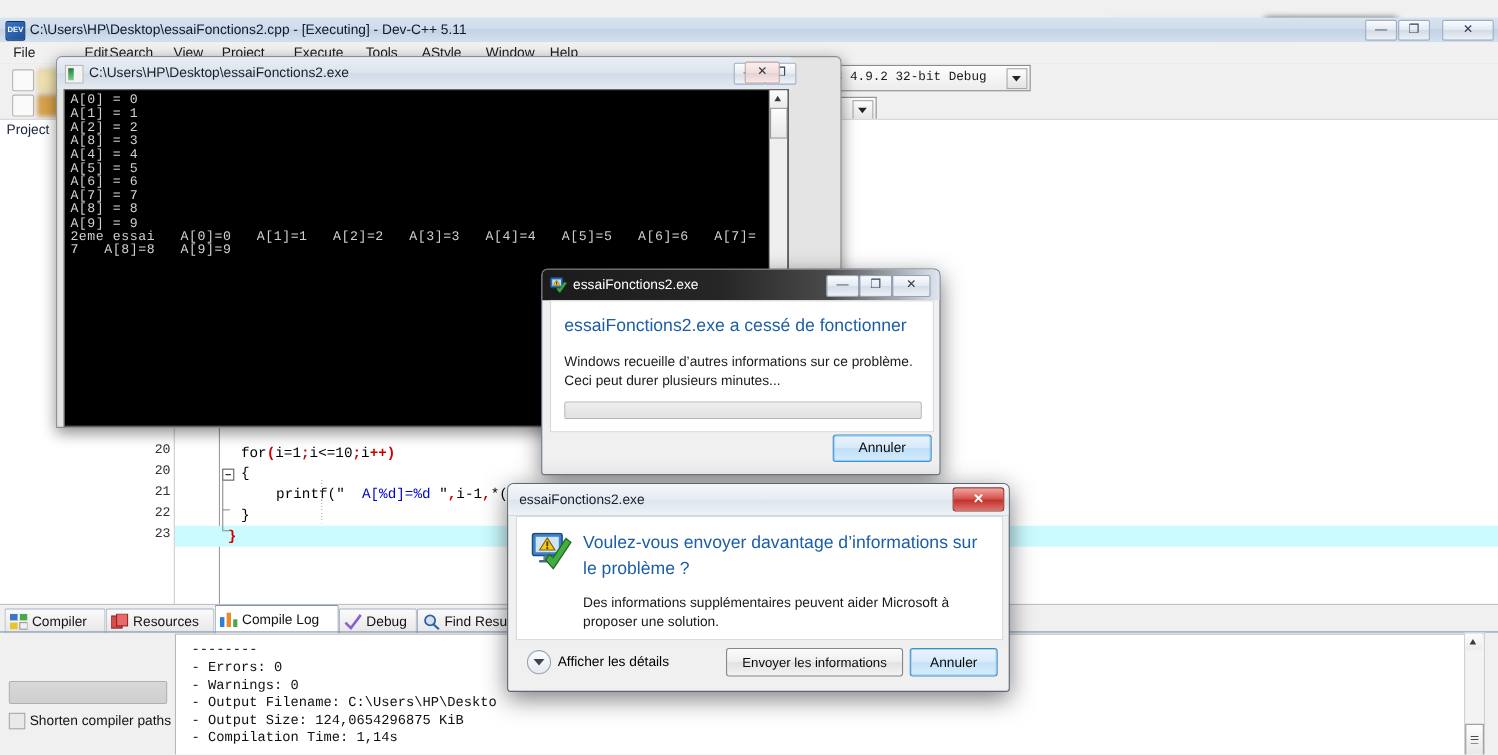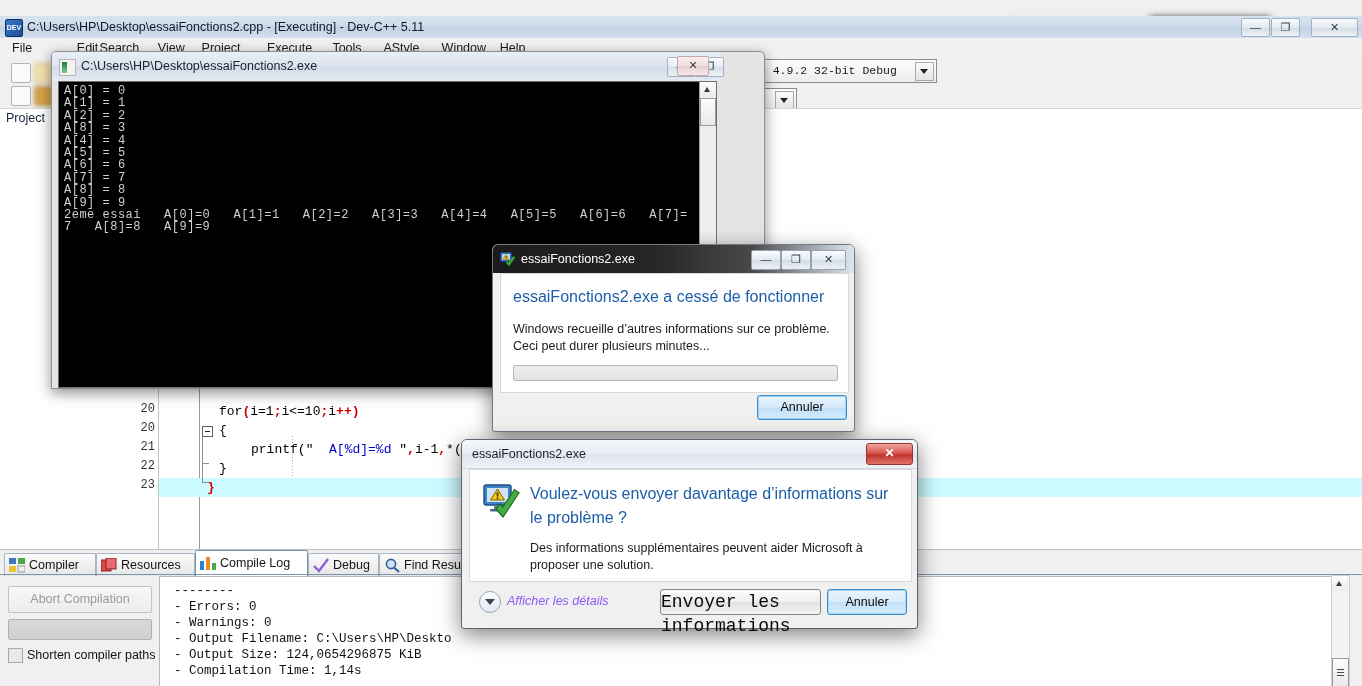--- a/index.html
+++ b/index.html
@@ -302,26 +302,26 @@
   }
   #dlg2-body{
     left:7px;top:29px;width:441px;height:111px;background:#fff;border:1px solid #d9d9d9;
   }
   #dlg2-icon{left:13px;top:14px;width:38px;height:34px;}
   #dlg2-h{left:60px;top:12px;width:365px;font-size:16px;color:#1b5ea8;line-height:24px;}
   #dlg2-p{left:60px;top:70px;width:360px;font-size:12.5px;color:#1a1a1a;line-height:17px;}
   #dlg2-foot{left:7px;top:141px;width:441px;height:40px;}
   #dlg2-expander{left:10px;top:10px;width:20px;height:20px;border:1px solid #9aa4b2;border-radius:50%;background:linear-gradient(to bottom,#fbfcfd,#e6eaf0);}
   #dlg2-expander i{position:absolute;left:5px;top:7px;border-left:5px solid transparent;border-right:5px solid transparent;border-top:6px solid #3a4656;}
-  #dlg2-details{left:38px;top:11px;height:18px;line-height:18px;font-size:12.5px;color:#8b5cf6;white-space:nowrap;font-style:italic;}
+  #dlg2-details{left:38px;top:11px;height:18px;line-height:18px;font-size:12.5px;color:#000000;white-space:nowrap;}
   #dlg2-send{
     left:191px;top:8px;width:159px;height:24px;
     background:linear-gradient(to bottom,#fbfbfb,#efefef 48%,#e2e2e2 52%,#f3f3f3);
     border:1px solid #868686;border-radius:3px;
-    text-align:left;line-height:24px;font-size:18px;color:#0a0a0a;font-family:Liberation Mono, monospace;
+    text-align:center;line-height:24px;font-size:12px;color:#0a0a0a;
   }
   #dlg2-cancel{
     left:358px;top:8px;width:78px;height:24px;
     background:linear-gradient(to bottom,#eaf4fd,#d8ebfb 48%,#c3e1f8 52%,#d8edfd);
     border:1px solid #3c8fcf;border-radius:3px;
     box-shadow:0 0 0 1px #a6d3f1 inset;
     text-align:center;line-height:24px;font-size:12.5px;color:#0a0a0a;
   }
 </style>
 </head>
@@ -449,21 +449,20 @@
         </div>
         <div class="abs ptab" style="left: 499px; width: 22px;">
           <div class="abs ico"><svg width="16" height="15">
               <path d="M2 2 L14 13 M14 2 L2 13" stroke="#cc2b2b" stroke-width="3"></path>
             </svg></div>
         </div>
       </div>
     <div class="abs" id="tabunderline"></div>
 
     <div class="abs" id="logpane-left">
-      <div class="abs" id="abort-btn">Abort Compilation</div>
       <div class="abs" id="progress"></div>
       <div class="abs" id="shorten-row">
         <div class="abs" id="shorten-box"></div>
         <div class="abs" id="shorten-lbl">Shorten compiler paths</div>
       </div>
     </div>
 
     <div class="abs" id="logpane">
         <div class="abs logline" style="top: 6px;">--------</div>
         <div class="abs logline" style="top: 22px;">- Errors: 0</div>

